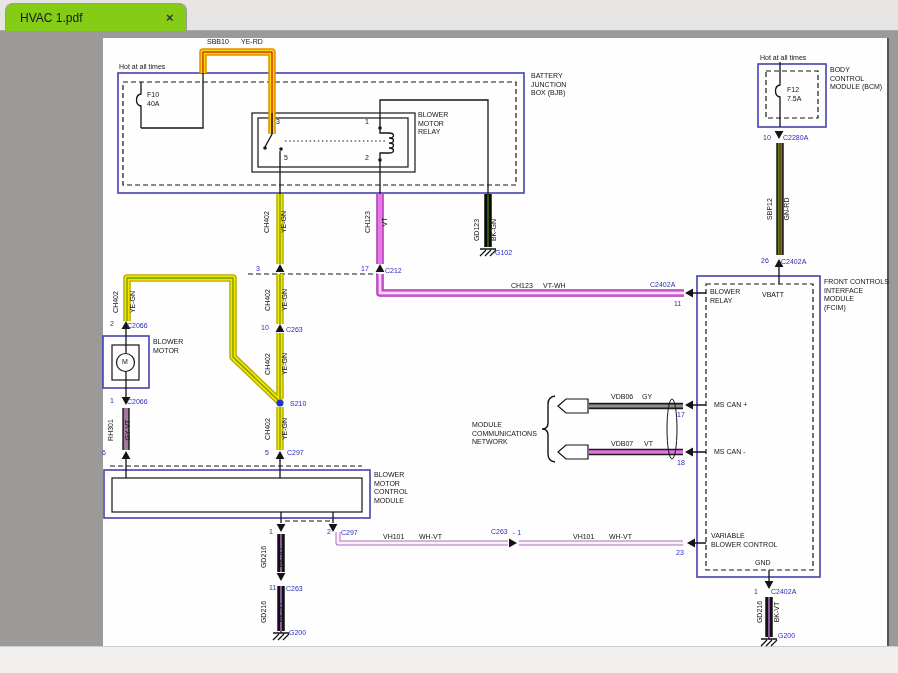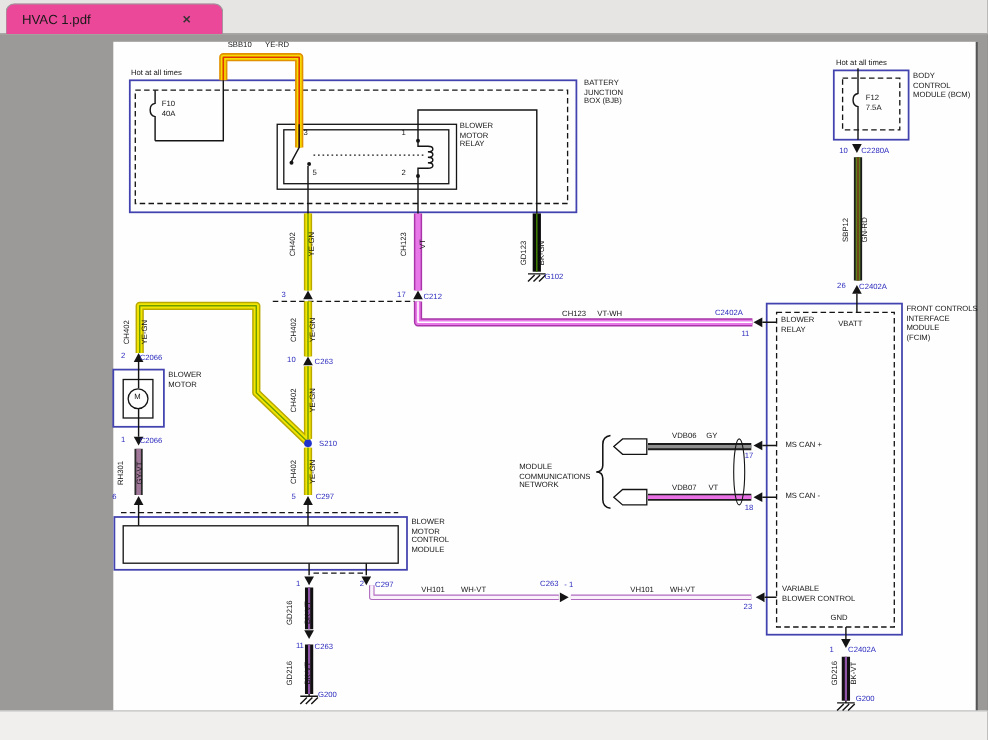--- a/index.html
+++ b/index.html
@@ -1,22 +1,22 @@
 <!DOCTYPE html>
 <html><head>
 <meta charset="utf-8">
 <style>
   html,body{margin:0;padding:0;background:#777;}
   #app{position:relative;width:898px;height:673px;overflow:hidden;
        font-family:"Liberation Sans",sans-serif;background:#9c9a98;}
   
   #tabbar{position:absolute;left:0;top:0;width:898px;height:30px;background:#e7e5e3;
           border-bottom:1px solid #a8a8a8;z-index:9;}
-  #tab{position:absolute;left:5px;top:3px;width:180px;height:27px;background:#ec4899;
-       border:1px solid #9a9a9a;border-bottom:none;border-radius:8px 8px 0 0;padding-left:16px;}
+  #tab{position:absolute;left:5px;top:3px;width:180px;height:27px;background:#84cc16;
+       border:1px solid #9a9a9a;border-bottom:none;border-radius:8px 8px 0 0;}
   #tab .title{position:absolute;left:14px;top:7px;font-size:12px;color:#1a1a1a;}
   #tab .close{position:absolute;left:160px;top:6px;font-size:13px;font-weight:bold;color:#333;cursor:pointer;}
   
   #viewer{position:absolute;left:0;top:30px;width:898px;height:616px;background:#9c9a98;z-index:1;}
   #page{position:absolute;left:103px;top:38px;width:784px;height:608px;background:#fefefe;
         border-right:2px solid #555;border-bottom:1px solid #555;z-index:2;}
   
   #toolbar{position:absolute;left:0;top:646px;width:898px;height:27px;background:#f1efee;
            border-top:1px solid #cfcfcf;z-index:3;}
   #pagecombo{position:absolute;left:398px;top:649px;width:114px;height:19px;background:#fff;

